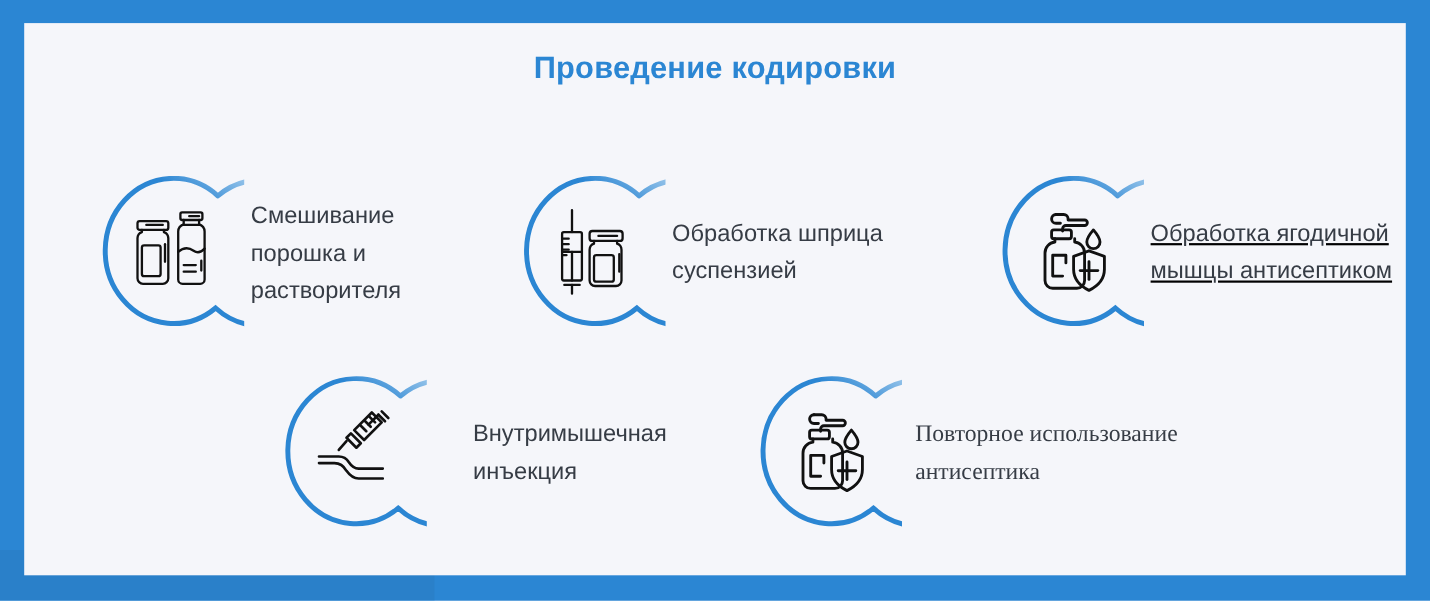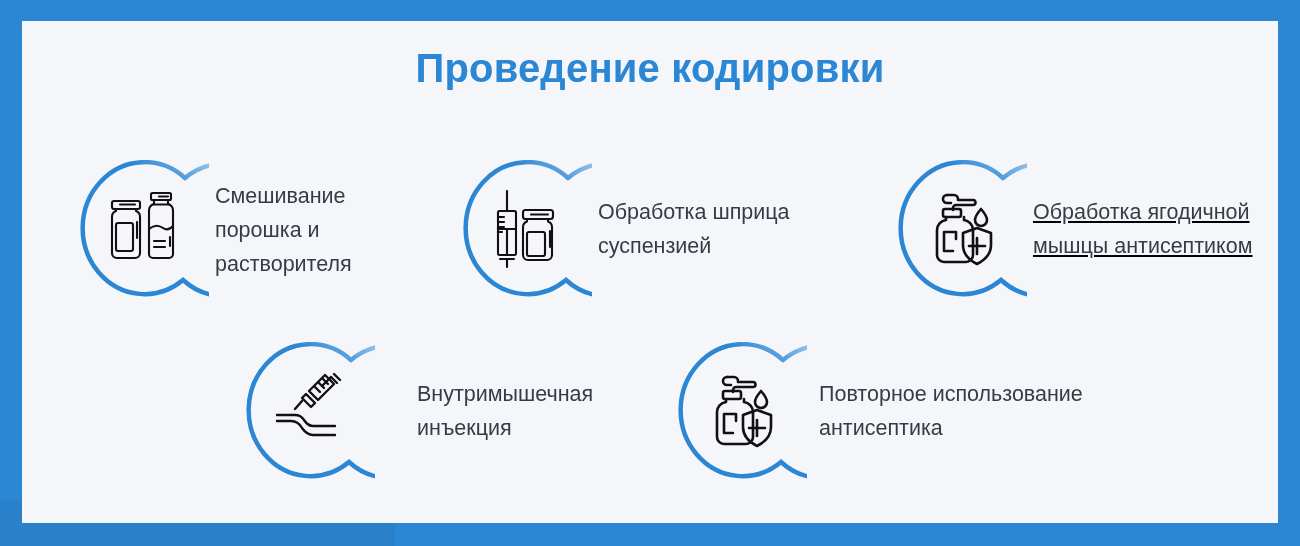--- a/index.html
+++ b/index.html
@@ -44,29 +44,29 @@
     z-index: 2;
   }
 
   
   .title {
     position: absolute;
     left: 0;
     top: 25px;
     width: 100%;
     text-align: center;
-    font-size: 40px;
+    font-size: 28px;
     font-weight: bold;
     color: #2b86d3;
     letter-spacing: 0.2px;
     white-space: nowrap;
   }
 
   
-  .rows { position: absolute; left: 3px; top: 0; width: 100%; height: 100%; }
+  .rows { position: absolute; left: 16px; top: 0; width: 100%; height: 100%; }
 
   .item {
     position: absolute;
     display: flex;
     align-items: center;
   }
 
   
   .badge {
     position: relative;
@@ -98,21 +98,21 @@
     color: #363c45;
     white-space: pre-line;
     margin-left: 6px;
   }
 
   
   .item-0 { left: 54px;  top: 139px; }
   .item-1 { left: 437px; top: 139px; }
   .item-2 { left: 872px; top: 139px; text-decoration: underline; }
   .item-3 { left: 220px; top: 321px; gap: 30px; }
-  .item-4 { left: 652px; top: 321px; }
+  .item-4 { left: 652px; top: 321px; font-family: Liberation Serif, serif; }
 
   
   .item-0 .label { margin-top: 2px; }
   .item-3 .label { margin-left: 12px; }
   .item-4 .label { margin-left: 12px; }
 </style>
 </head>
 <body>
 
 <div id="infographic">

